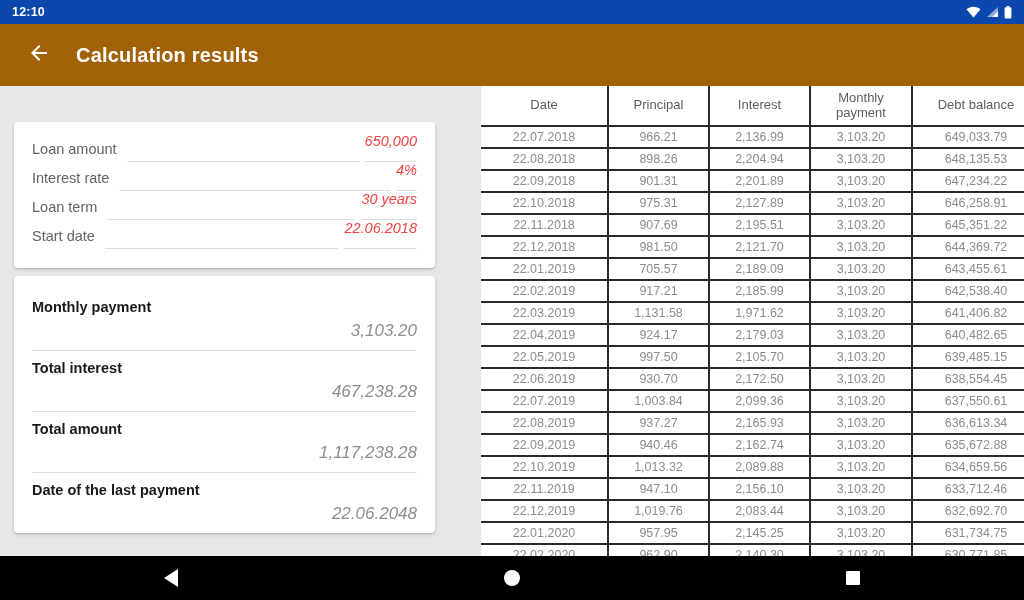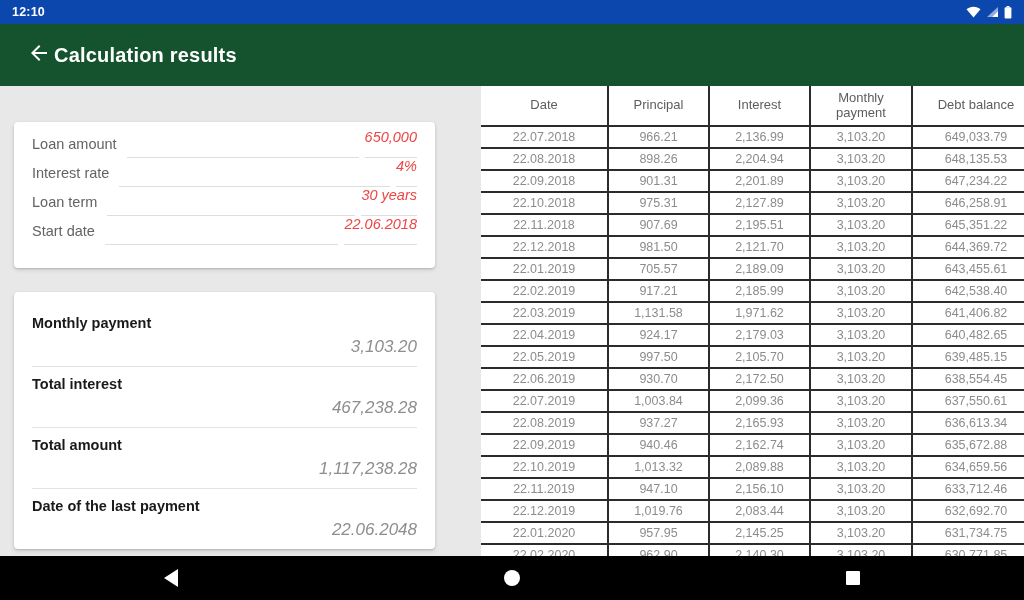--- a/index.html
+++ b/index.html
@@ -18,47 +18,47 @@
     display:flex; align-items:center; justify-content:space-between;
     padding:0 12px;
   }
   .status-clock { font-size:12.5px; font-weight:bold; letter-spacing:.2px; }
   .status-icons { display:flex; align-items:center; gap:5px; }
   .status-icons svg { display:block; }
 
   
   .appbar {
     position:absolute; top:24px; left:0; width:1024px; height:62px;
-    background:#14532d;
-    display:flex; align-items:center; padding-left:24px;
+    background:#a16207;
+    display:flex; align-items:center; gap:22px; padding-left:24px;
   }
   .back-btn { width:30px; height:30px; display:flex; align-items:center; justify-content:center; cursor:pointer; }
   .appbar-title { color:#fff; font-size:20px; font-weight:bold; letter-spacing:.2px; }
 
   
   .content { position:absolute; top:86px; left:0; width:1024px; height:470px; background:#e8e8e8; }
 
   
   .left-pane { position:absolute; top:0; left:0; width:449px; height:470px; overflow:hidden; }
 
   .card {
     background:#ffffff;
     border-radius:4px;
     box-shadow:0 1px 2px rgba(0,0,0,.16), 0 2px 5px rgba(0,0,0,.10);
     margin:0 14px;
   }
   .card-input { margin-top:36px; padding:14px 18px 16px 18px; }
 
-  .in-row { display:flex; align-items:flex-start; height:29px; }
+  .in-row { display:flex; align-items:center; height:29px; }
   .in-label { font-size:14.5px; color:#636363; white-space:nowrap; padding-bottom:4px; }
   .in-fill  { flex:1; border-bottom:1px solid #dedede; margin:0 6px 0 10px; height:22px; }
   .in-value { font-size:14.5px; color:#ef4444; font-style:italic; white-space:nowrap;
               padding-bottom:12px; border-bottom:1px solid #dedede; height:22px; display:flex; align-items:flex-end; }
 
-  .card-results { margin-top:24px; padding:14px 18px 0 18px; }
+  .card-results { margin-top:8px; padding:14px 18px 0 18px; }
   .res-block { padding-bottom:2px; }
   .res-label { font-size:14.5px; font-weight:bold; color:#1a1a1a; padding:9px 0 2px 0; }
   .res-value { font-size:17px; color:#8e8e8e; font-style:italic; text-align:right; padding:4px 0 7px 0; }
   .res-sep { height:1px; background:#e2e2e2; }
 
   
   .table-wrap {
     position:absolute; top:0; left:449px; width:575px; height:470px;
     background:#e4e4e4; overflow:hidden;margin-left:32px;
   }

